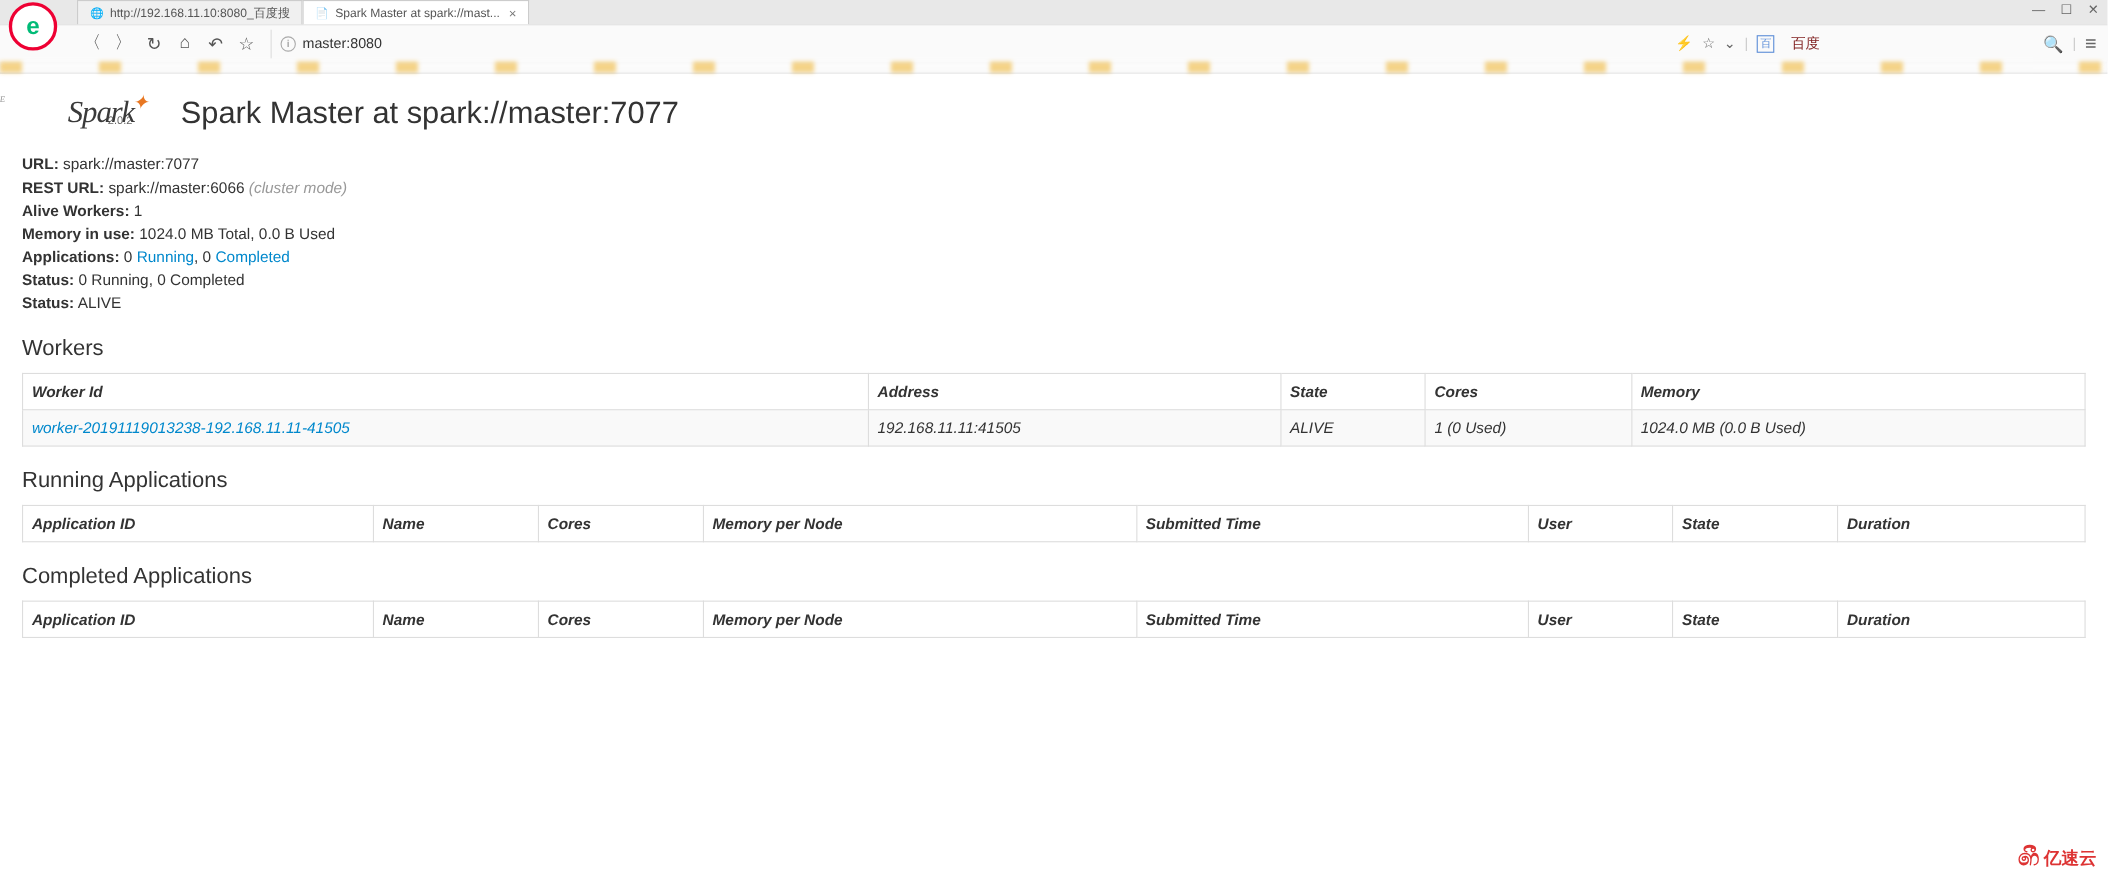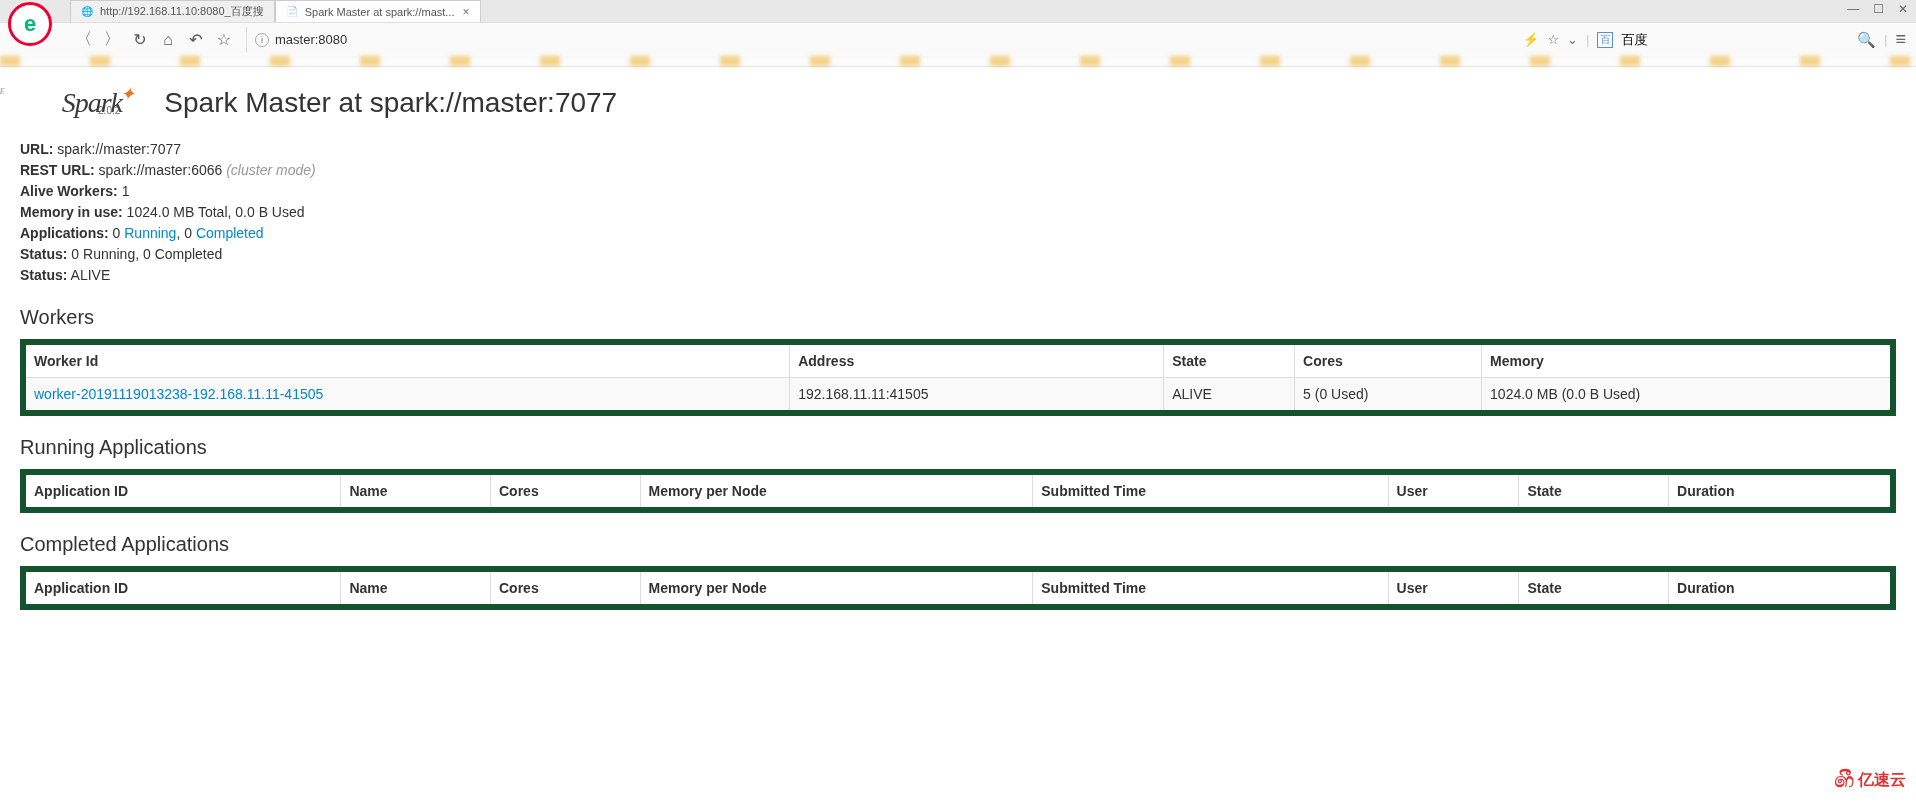--- a/index.html
+++ b/index.html
@@ -16,21 +16,21 @@
     .browser-icon { position: absolute; left: 8px; top: 2px; width: 44px; height: 44px; border-radius: 50%; background: #fff; border: 3px solid #e03; display: flex; align-items: center; justify-content: center; font-size: 22px; color: #0b7; font-weight: bold; z-index: 10; }
     
     .toolbar { display: flex; align-items: center; height: 34px; padding: 0 10px 0 70px; background: #fafafa; border-top: 1px solid #e0e0e0; }
     .toolbar .nav-btn { width: 28px; height: 28px; display: flex; align-items: center; justify-content: center; color: #555; cursor: pointer; font-size: 16px; }
     .toolbar .addr { flex: 1; display: flex; align-items: center; margin: 0 8px; padding: 0 8px; height: 26px; font-size: 13px; color: #333; border-left: 1px solid #ddd; }
     .toolbar .addr .info-icon { margin-right: 6px; color: #777; border: 1px solid #aaa; border-radius: 50%; width: 14px; height: 14px; display: inline-flex; align-items: center; justify-content: center; font-size: 9px; }
     .toolbar .right-tools { display: flex; align-items: center; gap: 8px; color: #666; font-size: 13px; }
     .toolbar .right-tools .sep { color: #ccc; }
     .toolbar .search-glass { font-size: 15px; }
     .toolbar .hamburger { font-size: 18px; }
-    .search-engine-label { color: #000000; min-width: 40px; }
+    .search-engine-label { color: #7f1d1d; min-width: 40px; text-align: center; }
     .search-engine-icon { color: #5b8dd8; font-size: 14px; border: 1px solid #5b8dd8; padding: 0 2px; font-size: 10px; }
     
     .bookmark-strip { height: 10px; background: repeating-linear-gradient(90deg, #f5c55a 0, #f5c55a 20px, #fff 20px, #fff 90px); filter: blur(2px); opacity: 0.7; }
     
     
     .page { padding: 20px 20px 40px 20px; }
     .header-row { display: flex; align-items: center; margin-bottom: 20px; }
     .spark-logo { display: flex; align-items: flex-end; margin-right: 20px; }
     .spark-logo-text { font-family: Georgia, serif; font-size: 28px; font-style: italic; color: #3a3a3a; letter-spacing: -1px; position: relative; }
     .spark-star { color: #e87722; font-size: 18px; position: relative; top: -12px; left: -2px; }
@@ -39,21 +39,21 @@
     .page-title { font-size: 28px; font-weight: 500; color: #333; margin-left: 24px; }
     
     .info-list { margin-bottom: 14px; line-height: 1.5; font-size: 14px; color: #333; }
     .info-list li { list-style: none; }
     .info-list strong { font-weight: 700; }
     .info-list a { color: #0088cc; text-decoration: none; }
     .cluster-mode { font-style: italic; color: #999; }
     
     h4.section-title { font-size: 20px; font-weight: 500; margin: 20px 0 10px 0; color: #333; }
     
-    table { width: 100%; border-collapse: collapse; border: 6px solid #14532d; font-size: 14px; }
+    table { width: 100%; border-collapse: collapse; border: 1px solid #14532d; font-size: 14px; font-style: italic; }
     table th, table td { padding: 8px; text-align: left; border: 1px solid #ddd; }
     table th { background: #fff; font-weight: 700; }
     table tbody tr { background: #f9f9f9; }
     table a { color: #0088cc; text-decoration: none; }
     
     .watermark { position: fixed; right: 10px; bottom: 10px; font-size: 16px; color: #d33; font-weight: bold; display: flex; align-items: center; gap: 4px; }
     .watermark-icon { font-size: 20px; }
     
     .win-controls { position: absolute; right: 8px; top: 2px; display: flex; gap: 14px; font-size: 12px; color: #666; }
   </style>
@@ -159,21 +159,21 @@
         <th style="width:7%">State</th>
         <th style="width:10%">Cores</th>
         <th>Memory</th>
       </tr>
     </thead>
     <tbody>
       <tr>
         <td><a href="#">worker-20191119013238-192.168.11.11-41505</a></td>
         <td>192.168.11.11:41505</td>
         <td>ALIVE</td>
-        <td>5 (0 Used)</td>
+        <td>1 (0 Used)</td>
         <td>1024.0 MB (0.0 B Used)</td>
       </tr>
     </tbody>
   </table>
 
   <h4 class="section-title">Running Applications</h4>
   <table>
     <thead>
       <tr>
         <th style="width:17%">Application ID</th>

